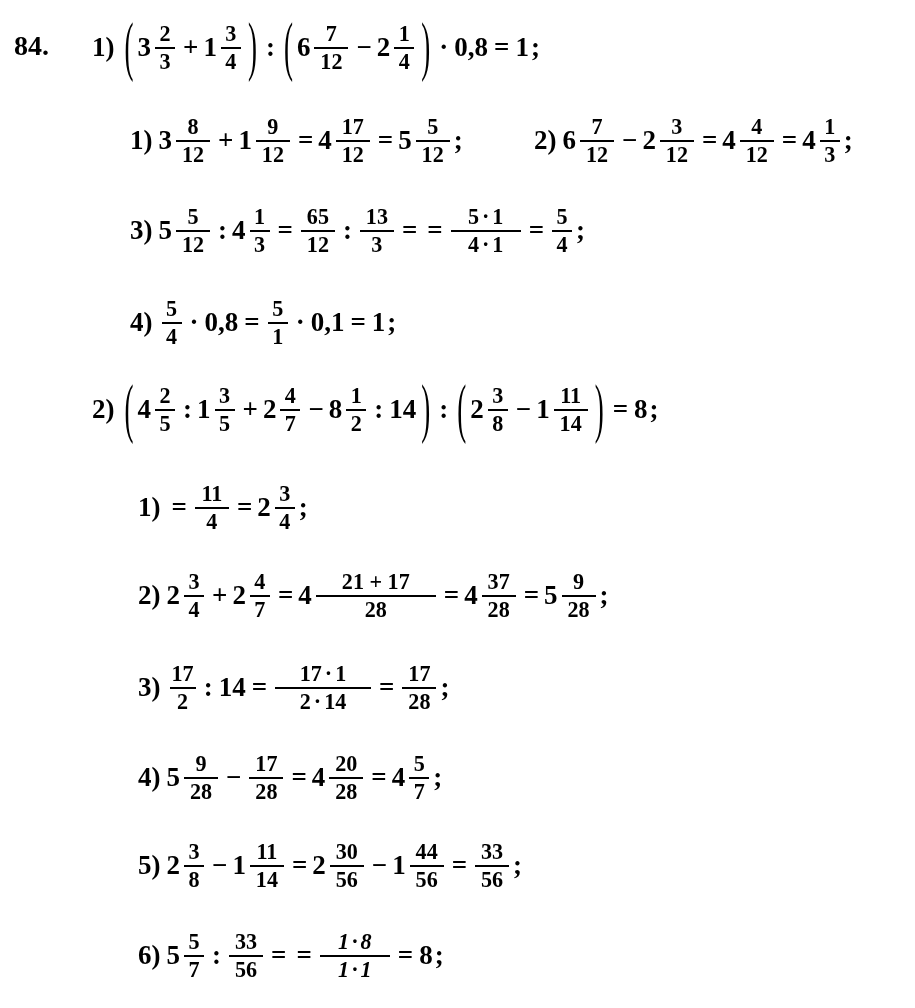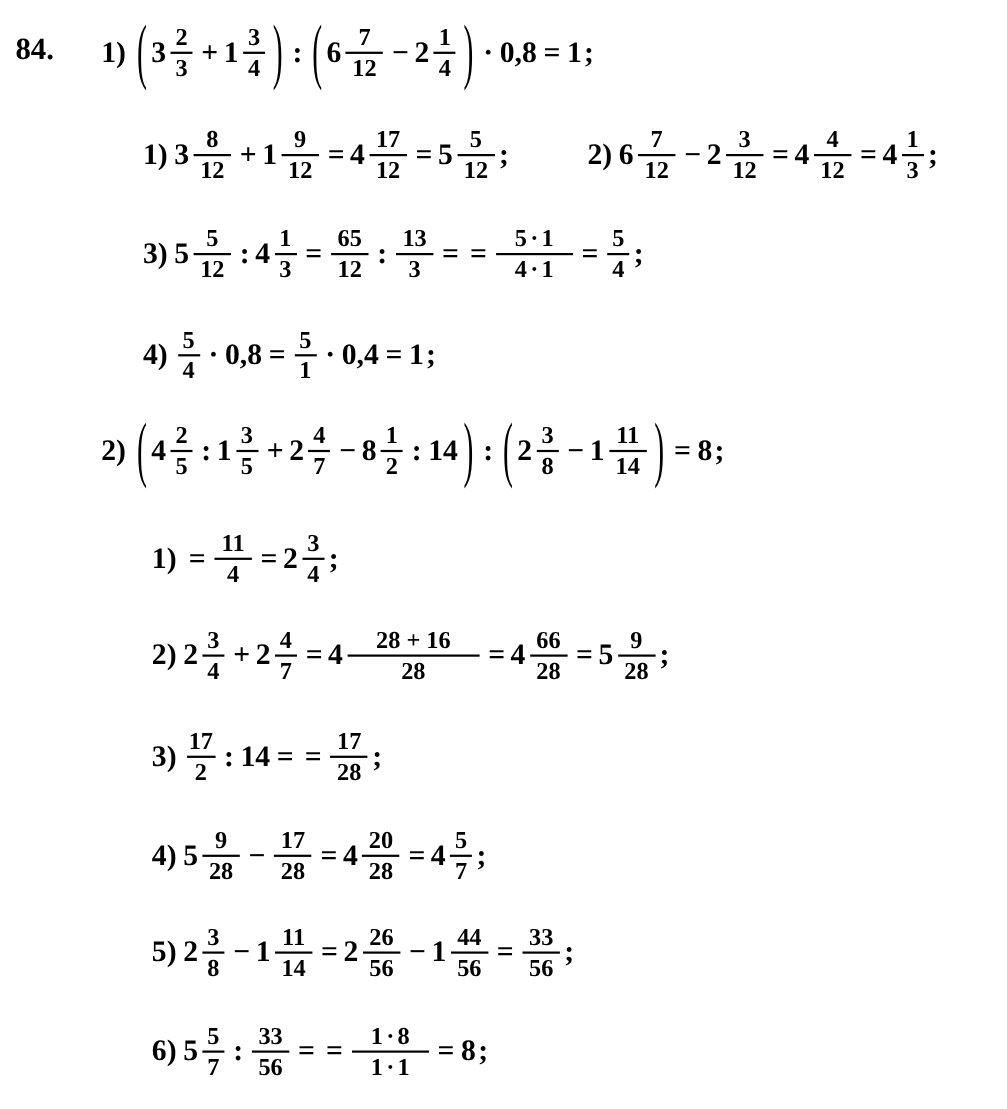--- a/index.html
+++ b/index.html
@@ -313,21 +313,21 @@
       </span>
       <span class="op bold">·</span>
       <span class="tok bold">0,8</span>
       <span class="op bold">=</span>
       <span class="frac">
         <span class="num">5</span>
         <span class="bar"></span>
         <span class="den">1</span>
       </span>
       <span class="op bold">·</span>
-      <span class="tok bold">0,4</span>
+      <span class="tok bold">0,1</span>
       <span class="op bold">=</span>
       <span class="tok bold">1</span>
       <span class="tok bold">;</span>
     </span>
   </div>
 
   <div class="line" style="left:92px; top:384px;">
     <span class="label">2)</span>
     <span class="mrow">
       <span class="paren">(</span>
@@ -434,30 +434,30 @@
         <span class="frac">
           <span class="num">4</span>
           <span class="bar"></span>
           <span class="den">7</span>
         </span>
       </span>
       <span class="op bold">=</span>
       <span class="mixed">
         <span class="int">4</span>
         <span class="frac" style="min-width:120px;">
-          <span class="num">28 + 16</span>
+          <span class="num">21 + 17</span>
           <span class="bar"></span>
           <span class="den">28</span>
         </span>
       </span>
       <span class="op bold">=</span>
       <span class="mixed">
         <span class="int">4</span>
         <span class="frac wide">
-          <span class="num">66</span>
+          <span class="num">37</span>
           <span class="bar"></span>
           <span class="den">28</span>
         </span>
       </span>
       <span class="op bold">=</span>
       <span class="mixed">
         <span class="int">5</span>
         <span class="frac wide">
           <span class="num">9</span>
           <span class="bar"></span>
@@ -472,20 +472,29 @@
     <span class="label">3)</span>
     <span class="mrow">
       <span class="frac">
         <span class="num">17</span>
         <span class="bar"></span>
         <span class="den">2</span>
       </span>
       <span class="op bold">:</span>
       <span class="tok bold">14</span>
       <span class="op bold">=</span>
+      <span class="frac" style="min-width:96px;">
+        <span class="num">
+          <span style="display:inline">17</span><span class="op tight">·</span><span style="display:inline">1</span>
+        </span>
+        <span class="bar"></span>
+        <span class="den">
+          <span style="display:inline">2</span><span class="op tight">·</span><span style="display:inline">14</span>
+        </span>
+      </span>
       <span class="op bold">=</span>
       <span class="frac wide">
         <span class="num">17</span>
         <span class="bar"></span>
         <span class="den">28</span>
       </span>
       <span class="tok bold">;</span>
     </span>
   </div>
 
@@ -545,21 +554,21 @@
         <span class="frac wide">
           <span class="num">11</span>
           <span class="bar"></span>
           <span class="den">14</span>
         </span>
       </span>
       <span class="op bold">=</span>
       <span class="mixed">
         <span class="int">2</span>
         <span class="frac wide">
-          <span class="num">26</span>
+          <span class="num">30</span>
           <span class="bar"></span>
           <span class="den">56</span>
         </span>
       </span>
       <span class="op bold">−</span>
       <span class="mixed">
         <span class="int">1</span>
         <span class="frac wide">
           <span class="num">44</span>
           <span class="bar"></span>
@@ -588,21 +597,21 @@
         </span>
       </span>
       <span class="op bold">:</span>
       <span class="frac wide">
         <span class="num">33</span>
         <span class="bar"></span>
         <span class="den">56</span>
       </span>
       <span class="op bold">=</span>
       <span class="op bold">=</span>
-      <span class="frac" style="min-width:70px;">
+      <span class="frac" style="min-width:70px;font-style:italic;">
         <span class="num">
           <span style="display:inline">1</span><span class="op tight">·</span><span style="display:inline">8</span>
         </span>
         <span class="bar"></span>
         <span class="den">
           <span style="display:inline">1</span><span class="op tight">·</span><span style="display:inline">1</span>
         </span>
       </span>
       <span class="op bold">=</span>
       <span class="tok bold">8</span>

